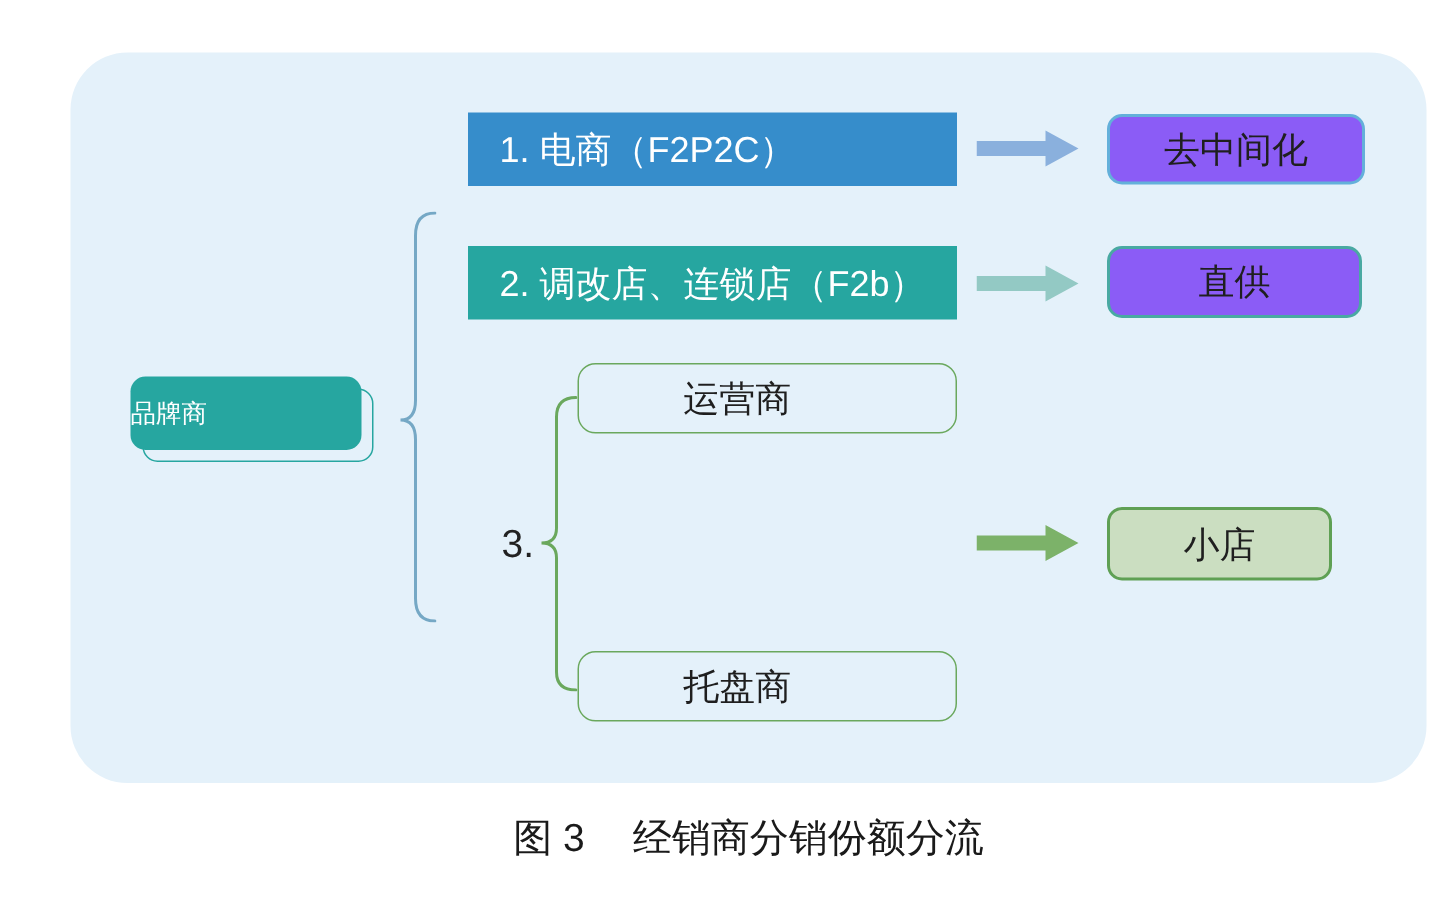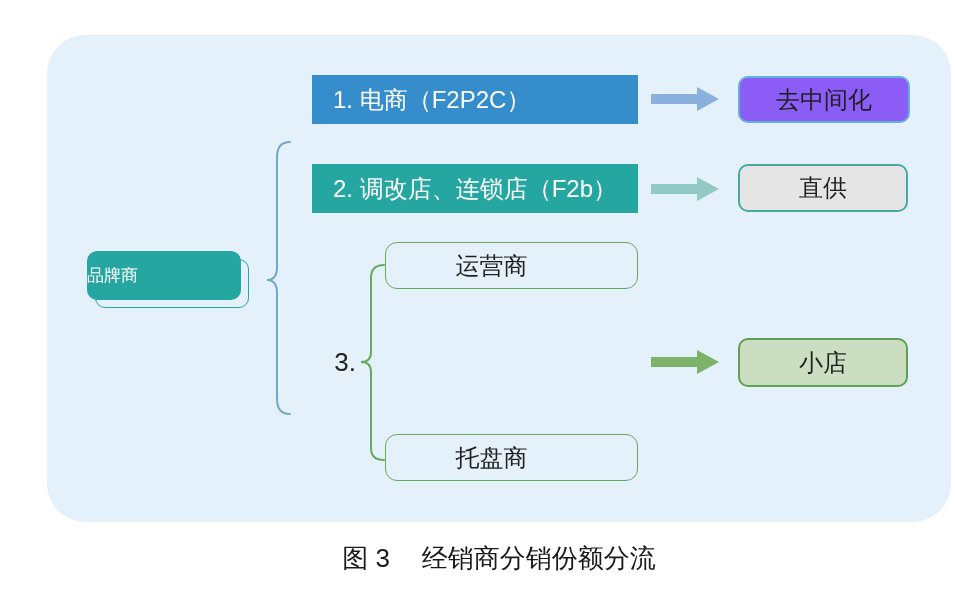--- a/index.html
+++ b/index.html
@@ -48,22 +48,22 @@
     font-size: 17px;
   }
 
   
   .target {
     justify-content: center;
     color: #1f1f1f;
     border-radius: 10px;
   }
   .target1 { left: 738px; top: 76px;  width: 172px; height: 47px; background: #8b5cf6; border: 2px solid #63b0da; }
-  .target2 { left: 738px; top: 164px; width: 170px; height: 48px; background: #e5e5e5; border: 2px solid #49a9a2; }
-  .target3 { left: 738px; top: 338px; width: 170px; height: 49px; background: #cbdec1; border: 2px solid #5fa054; }
+  .target2 { left: 738px; top: 164px; width: 170px; height: 48px; background: #8b5cf6; border: 2px solid #49a9a2; }
+  .target3 { left: 738px; top: 338px; width: 150px; height: 49px; background: #cbdec1; border: 2px solid #5fa054; }
 
   
   .item-box {
     left: 385px; width: 253px; height: 47px;
     border: 1.5px solid #6aa85d; border-radius: 12px;
     color: #1f1f1f;
     justify-content: center;
     padding-right: 40px;
     background: transparent;
   }

